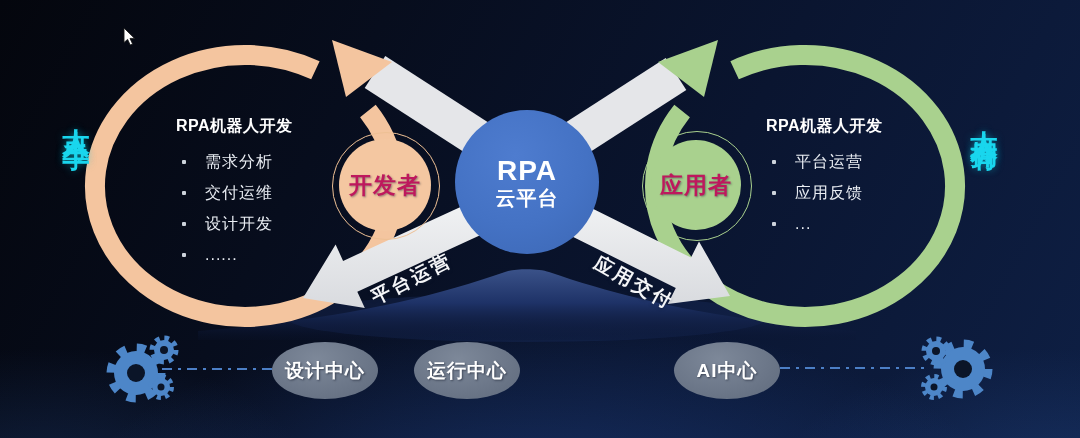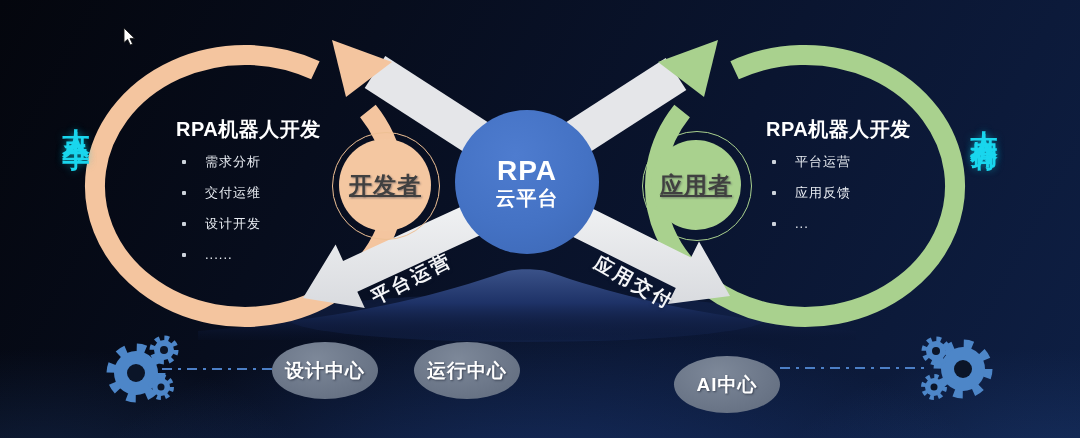--- a/index.html
+++ b/index.html
@@ -12,36 +12,35 @@
       radial-gradient(ellipse 420px 220px at 97% 112%, rgba(46,92,170,.28), rgba(46,92,170,0) 65%),
       linear-gradient(118deg,#04060d 0%,#070d1d 30%,#0a1530 62%,#0e1f44 100%);
   }
   #shapes{position:absolute;left:0;top:0;z-index:1;}
   .abs{position:absolute;z-index:2;}
   .side-text{
     writing-mode:vertical-rl;text-orientation:upright;
     color:#19d6ee;font-size:27px;font-weight:bold;letter-spacing:3px;
     text-shadow:0 0 8px rgba(25,214,238,.35);
   }
-  .loop-heading{color:#ffffff;font-size:20px;font-weight:bold;letter-spacing:.5px;}
+  .loop-heading{color:#ffffff;font-size:16px;font-weight:bold;letter-spacing:.5px;}
   ul.loop-list{list-style:none;margin:0;padding:0;}
   ul.loop-list li{
     position:relative;height:31px;line-height:31px;padding-left:27px;
-    color:#e9edf3;font-size:13px;letter-spacing:1px;
+    color:#e9edf3;font-size:16px;letter-spacing:1px;
   }
   ul.loop-list li::before{
     content:"";position:absolute;left:4px;top:14px;width:4px;height:4px;
     background:#cdd3db;border-radius:1px;
   }
   .ring{border-radius:50%;background:transparent;}
   .role-circle{
     border-radius:50%;display:flex;align-items:center;justify-content:center;
-    color:#404040;font-size:23px;font-weight:bold;letter-spacing:1px;
+    color:#be185d;font-size:23px;font-weight:bold;letter-spacing:1px;
     text-shadow:1px 1px 2px rgba(40,40,60,.45);
-    text-decoration:underline;
   }
   #center-circle{
     width:144px;height:144px;border-radius:50%;
     background:radial-gradient(circle at 42% 32%,#4e7ccf 0%,#4472c4 55%,#3c67b4 100%);
     display:flex;flex-direction:column;align-items:center;justify-content:center;
     color:#fff;font-weight:bold;text-align:center;line-height:1.18;
   }
   #center-circle .l1{font-size:28px;letter-spacing:1px;}
   #center-circle .l2{font-size:20px;letter-spacing:1px;}
   .flow-label{
@@ -153,15 +152,15 @@
       <div class="l1">RPA</div>
       <div class="l2">云平台</div>
     </div>
   </div>
 
   <div class="abs flow-label" style="left:350px;top:266px;width:124px;text-align:center;transform:rotate(-27deg);">平台运营</div>
   <div class="abs flow-label" style="left:572px;top:270px;width:124px;text-align:center;transform:rotate(29deg);">应用交付</div>
 
   <div class="abs pill" style="left:272px;top:342px;">设计中心</div>
   <div class="abs pill" style="left:414px;top:342px;">运行中心</div>
-  <div class="abs pill" style="left:674px;top:356px;">AI中心</div>
+  <div class="abs pill" style="left:674px;top:342px;">AI中心</div>
 
 </div>
 
 </body></html>

